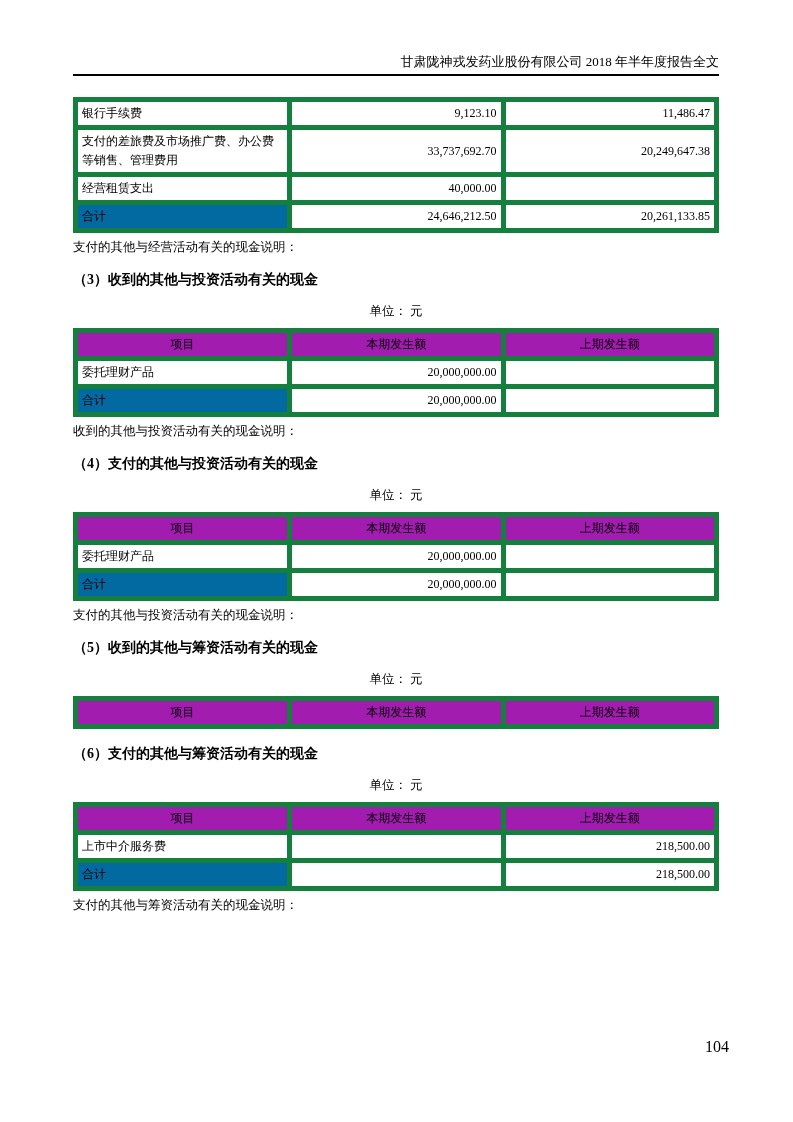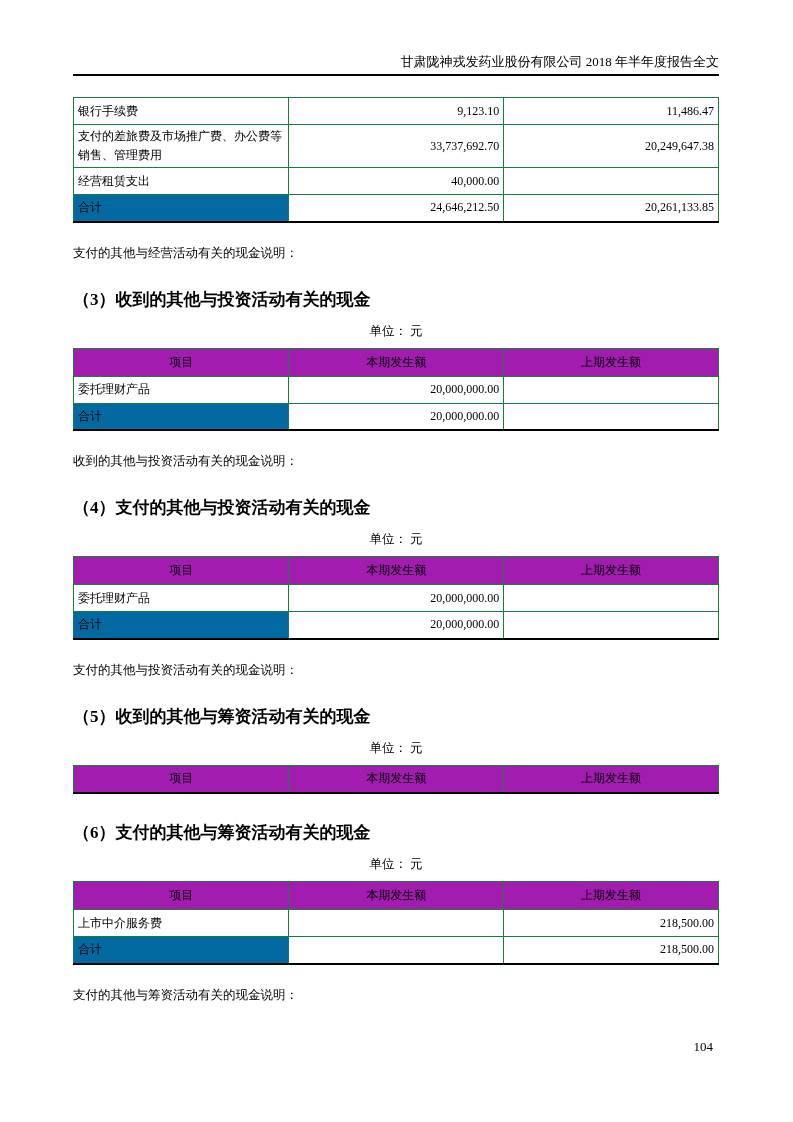--- a/index.html
+++ b/index.html
@@ -30,21 +30,21 @@
     margin-top: 10px;
     border: 1px solid #000;
     border-bottom-width: 2px;
   }
   table.t1 { margin-top: 21px; }
   col.c1 { width: 33.4%; }
   col.c2 { width: 33.3%; }
   col.c3 { width: 33.3%; }
 
   td, th {
-    border: 1px solid #15803d;
+    border: 5px solid #15803d;
     font-size: 12px;
     font-weight: normal;
     padding: 2px 4px;
     line-height: 19px;
     height: 27px;
     vertical-align: middle;
     overflow: hidden;
     word-break: break-all;
   }
   th {
@@ -52,39 +52,39 @@
     text-align: center;
     height: 28px;
   }
   td.item { text-align: left; }
   td.num  { text-align: right; }
   td.total { background: #0369a1; }
 
   .note {
     font-size: 12.5px;
     line-height: 15px;
-    margin-top: 23px;
+    margin-top: 7px;
   }
   .section-heading {
-    font-size: 17px;
+    font-size: 14px;
     font-weight: bold;
     line-height: 17px;
-    margin: 30px 0 0 0;
+    margin: 16px 0 0 0;
   }
   .unit {
     text-align: center;
     font-size: 12.5px;
     line-height: 13px;
     margin-top: 17px;
   }
   .page-number {
     position: absolute;
     top: 1040px;
-    right: 80px;
-    font-size: 13px;
+    right: 64px;
+    font-size: 16px;
     line-height: 14px;
   }
 </style>
 </head>
 <body>
 
 <div class="content">
 
   <div class="page-header">
     <span>甘肃陇神戎发药业股份有限公司 2018 年半年度报告全文</span>

